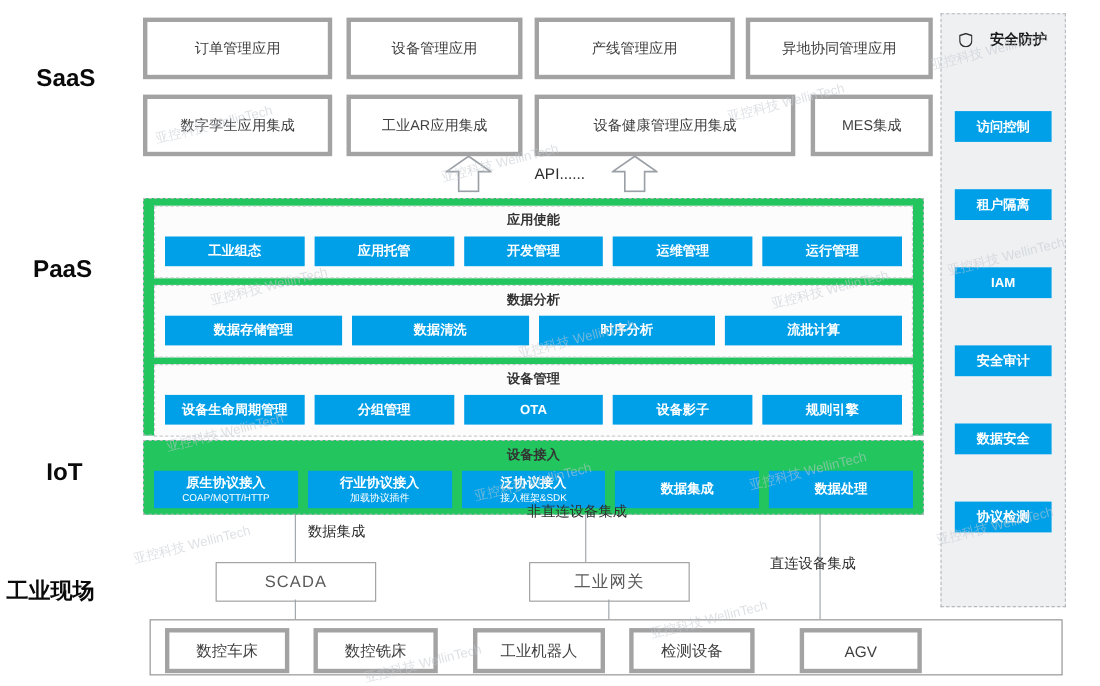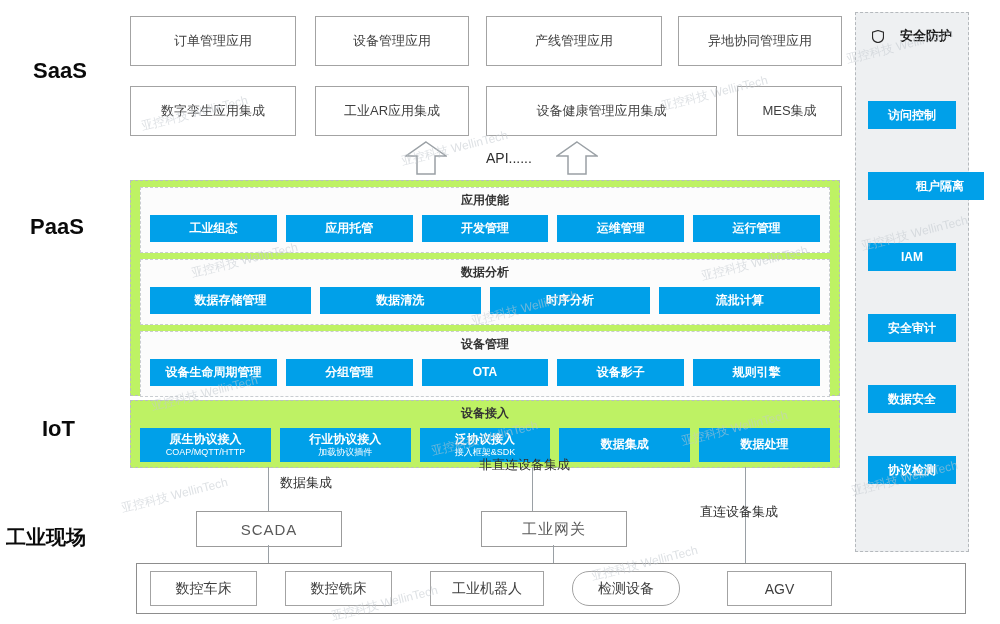--- a/index.html
+++ b/index.html
@@ -2,25 +2,25 @@
 <html style="--accent: #00A0E9;"><head>
 <meta charset="utf-8">
 <style>
   html,body { margin:0; padding:0; background:#fff; }
   .stage {
     position:relative; width:1000px; height:624px; background:#fff;
     font-family:"Liberation Sans","DejaVu Sans",sans-serif; overflow:hidden;
   }
   .layer-label { position:absolute; font-weight:bold; color:#0a0a0a; }
   .wbox {
-    position:absolute; background:#fff; border:1px solid #a3a3a3;
+    position:absolute; background:#fff; border:4px solid #a3a3a3;
     display:flex; align-items:center; justify-content:center;
     font-size:13px; color:#3f3f3f; text-align:center;
   }
-  .dashed-outer { position:absolute; border:1px dashed #b9bdc1; background:#bef264; }
+  .dashed-outer { position:absolute; border:1px dashed #b9bdc1; background:#22c55e; }
   .sec {
     position:absolute; left:9px; width:688px; height:64px;
     border:1px dashed #c9cdd1; background:#fcfcfc;
   }
   .sec-title { text-align:center; font-size:12px; color:#333; font-weight:600; padding-top:4px; }
   .row { display:flex; gap:9px; padding:6px 9px 0 9px;text-align:center; }
   .btn {
     flex:1; background:var(--accent,#00A0E9); color:#fff; height:27px;
     display:flex; flex-direction:column; align-items:center; justify-content:center;
     font-weight:bold; font-size:12px; line-height:1.15;
@@ -55,21 +55,21 @@
     position:absolute; color:#c3c9cf; opacity:.55; font-size:12px;
     transform:rotate(-14deg); white-space:nowrap; pointer-events:none; z-index:6;
   }
 </style>
 </head>
 <body>
 
 <div class="stage">
 
   <div class="layer-label" style="left:33px; top:58px; font-size:22px;">SaaS</div>
-  <div class="layer-label" style="left:30px; top:214px; font-size:22px;">PaaS</div>
+  <div class="layer-label" style="left:30px; top:232px; font-size:22px;">PaaS</div>
   <div class="layer-label" style="left:42px; top:416px; font-size:22px;">IoT</div>
   <div class="layer-label" style="left:6px; top:524px; font-size:20px;">工业现场</div>
 
   <div class="wbox" style="left:130px; top:16px; width:164px; height:48px;">订单管理应用</div>
   <div class="wbox" style="left:315px; top:16px; width:152px; height:48px;">设备管理应用</div>
   <div class="wbox" style="left:486px; top:16px; width:174px; height:48px;">产线管理应用</div>
   <div class="wbox" style="left:678px; top:16px; width:162px; height:48px;">异地协同管理应用</div>
 
   <div class="wbox" style="left:130px; top:86px; width:164px; height:48px;">数字孪生应用集成</div>
   <div class="wbox" style="left:315px; top:86px; width:152px; height:48px;">工业AR应用集成</div>
@@ -157,32 +157,32 @@
   <div class="fieldbox" style="left:196px; top:511px; width:144px; height:34px;">SCADA</div>
   <div class="fieldbox" style="left:481px; top:511px; width:144px; height:34px;">工业网关</div>
 
   <div class="vline" style="left:268px; top:545px; height:18px;"></div>
   <div class="vline" style="left:553px; top:545px; height:18px;"></div>
 
   <div style="position:absolute; left:136px; top:563px; width:828px; height:49px; border:1px solid #8d8d8d; background:#fff;"></div>
   <div class="wbox" style="left:150px; top:571px; width:105px; height:33px; font-size:14px;">数控车床</div>
   <div class="wbox" style="left:285px; top:571px; width:105px; height:33px; font-size:14px;">数控铣床</div>
   <div class="wbox" style="left:430px; top:571px; width:112px; height:33px; font-size:14px;">工业机器人</div>
-  <div class="wbox" style="left:572px; top:571px; width:106px; height:33px; font-size:14px;border-radius:17px;">检测设备</div>
+  <div class="wbox" style="left:572px; top:571px; width:106px; height:33px; font-size:14px;">检测设备</div>
   <div class="wbox" style="left:727px; top:571px; width:103px; height:33px; font-size:14px;">AGV</div>
 
   <div class="sec-panel">
     <div class="sec-panel-title">
       <svg width="12" height="13" viewBox="0 0 12 13">
         <path d="M6 0.5 L11.5 2.3 V7 C11.5 10 9 12 6 12.7 C3 12 0.5 10 0.5 7 V2.3 Z" fill="none" stroke="#2a2a2a" stroke-width="1.2"></path>
       </svg>
       <span>安全防护</span>
     </div>
     <div class="sec-item" style="top:88px;">访问控制</div>
-    <div class="sec-item" style="top:159px;padding-left:28px;">租户隔离</div>
+    <div class="sec-item" style="top:159px;">租户隔离</div>
     <div class="sec-item" style="top:230px;">IAM</div>
     <div class="sec-item" style="top:301px;">安全审计</div>
     <div class="sec-item" style="top:372px;">数据安全</div>
     <div class="sec-item" style="top:443px;">协议检测</div>
   </div>
 
   <span class="wm" style="left:140px; top:105px;">亚控科技 WellinTech</span>
   <span class="wm" style="left:400px; top:140px;">亚控科技 WellinTech</span>
   <span class="wm" style="left:660px; top:85px;">亚控科技 WellinTech</span>
   <span class="wm" style="left:845px; top:38px;">亚控科技 WellinTech</span>

